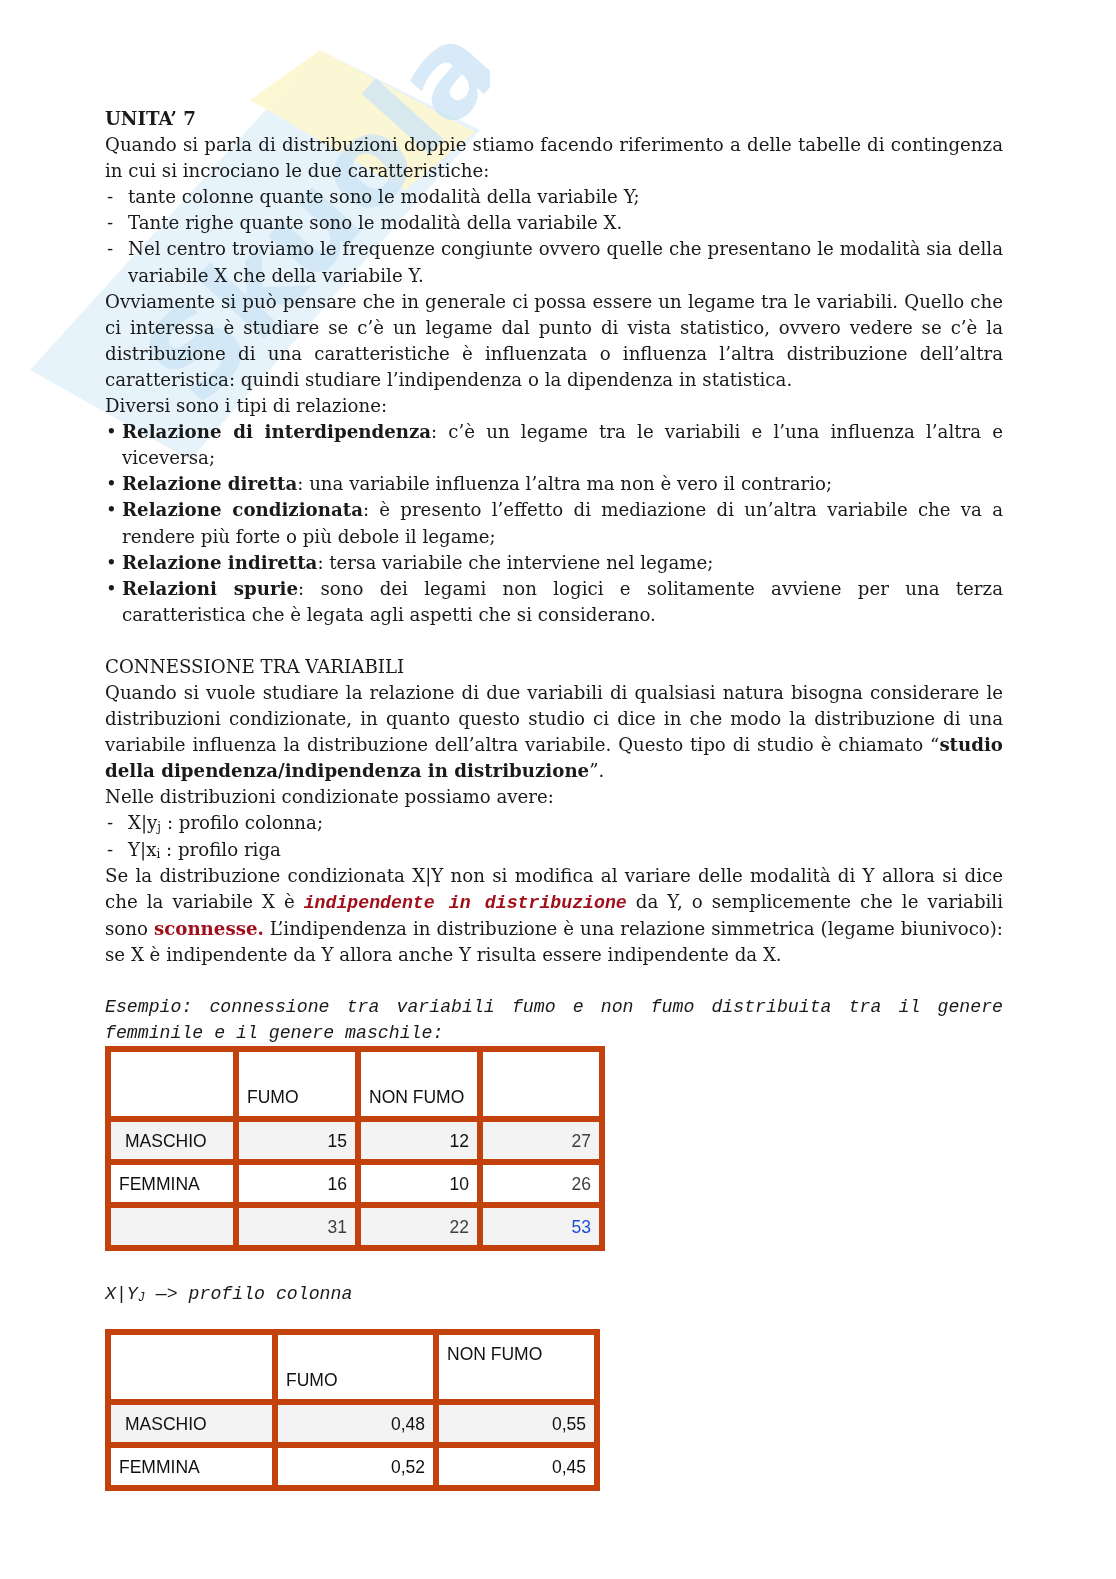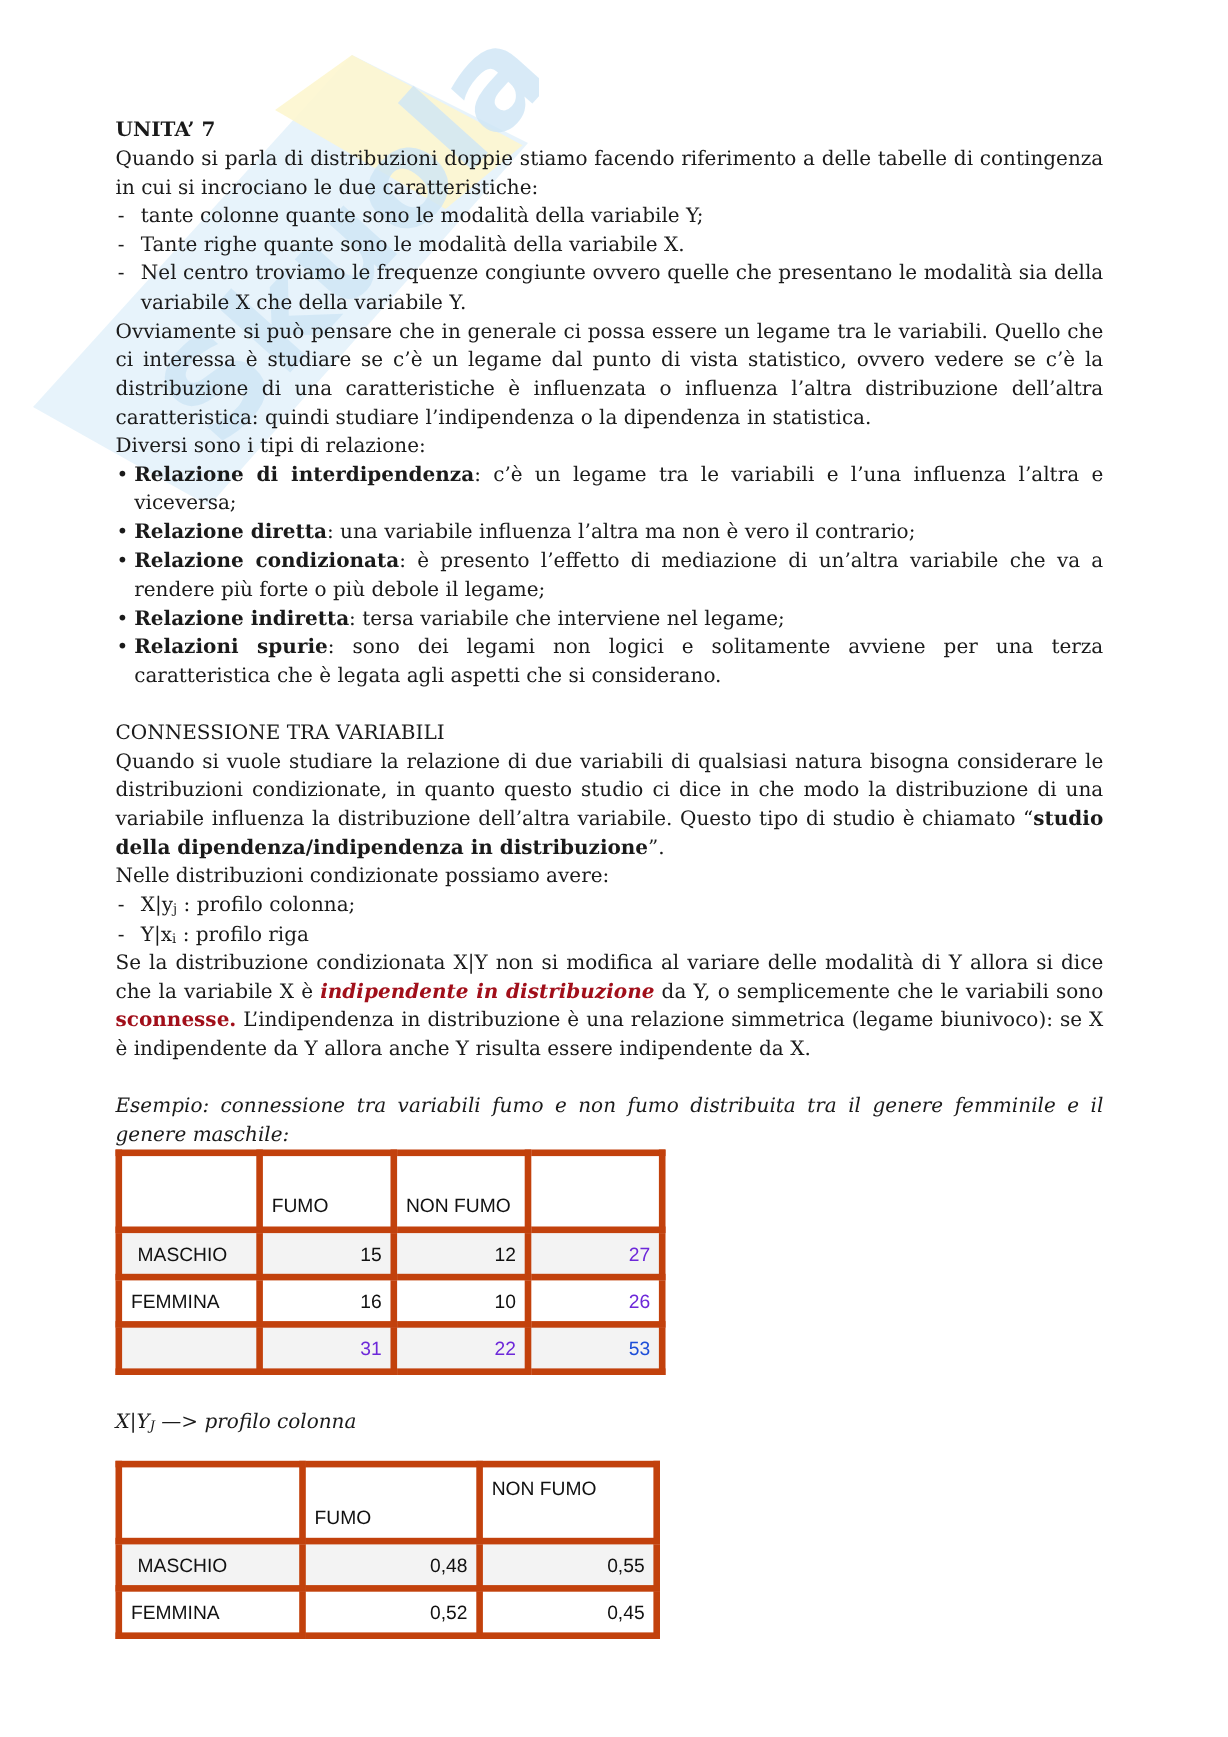--- a/index.html
+++ b/index.html
@@ -13,30 +13,30 @@
   .title { font-weight: bold; margin: 0; }
   p { margin: 0; text-align: justify; }
   .dash-list, .bullet-list { margin: 0; padding: 0; list-style: none; }
   .dash-list li, .bullet-list li { position: relative; padding-left: 23px; text-align: justify; }
   .dash-list li::before { content: "-"; position: absolute; left: 2px; top: 0; }
   .bullet-list li { padding-left: 17px; }
   .bullet-list li::before { content: "•"; position: absolute; left: 1px; top: 0; }
   b { font-weight: bold; }
   .gap { height: 26px; }
   .red { color: #a10f1a; }
-  .italic { font-style: italic; }
+  .italic { font-style: italic; font-family: Liberation Mono, monospace; }
   sub { font-size: 12px; vertical-align: -2px; line-height: 0; }
   table.ct {
     border-collapse: collapse; font-family: "Liberation Sans", "DejaVu Sans", sans-serif;
     font-size: 17.5px; color: #111;
   }
   table.ct td { border: 6px solid #c2410c; padding: 0 8px; height: 37px; }
   table.ct tr.shade td { background: #f3f3f3; }
   table.ct td.num { text-align: right; }
-  table.ct td.blue { color: #6d28d9; }
+  table.ct td.blue { color: #404040; }
   table.ct td.orange { color: #1d4ed8; }
   #t1 td { width: 100px; }
   #t1 tr.head td { height: 58px; vertical-align: bottom; padding-bottom: 6px; }
   #t2 td { width: 139px; }
   #t2 td:first-child { width: 139px; }
   #t2 tr.head td { height: 58px; }
   #t2 tr.head td.low { vertical-align: bottom; padding-bottom: 6px; }
   #t2 tr.head td.high { vertical-align: top; padding-top: 6px; }
 </style>
 </head>

